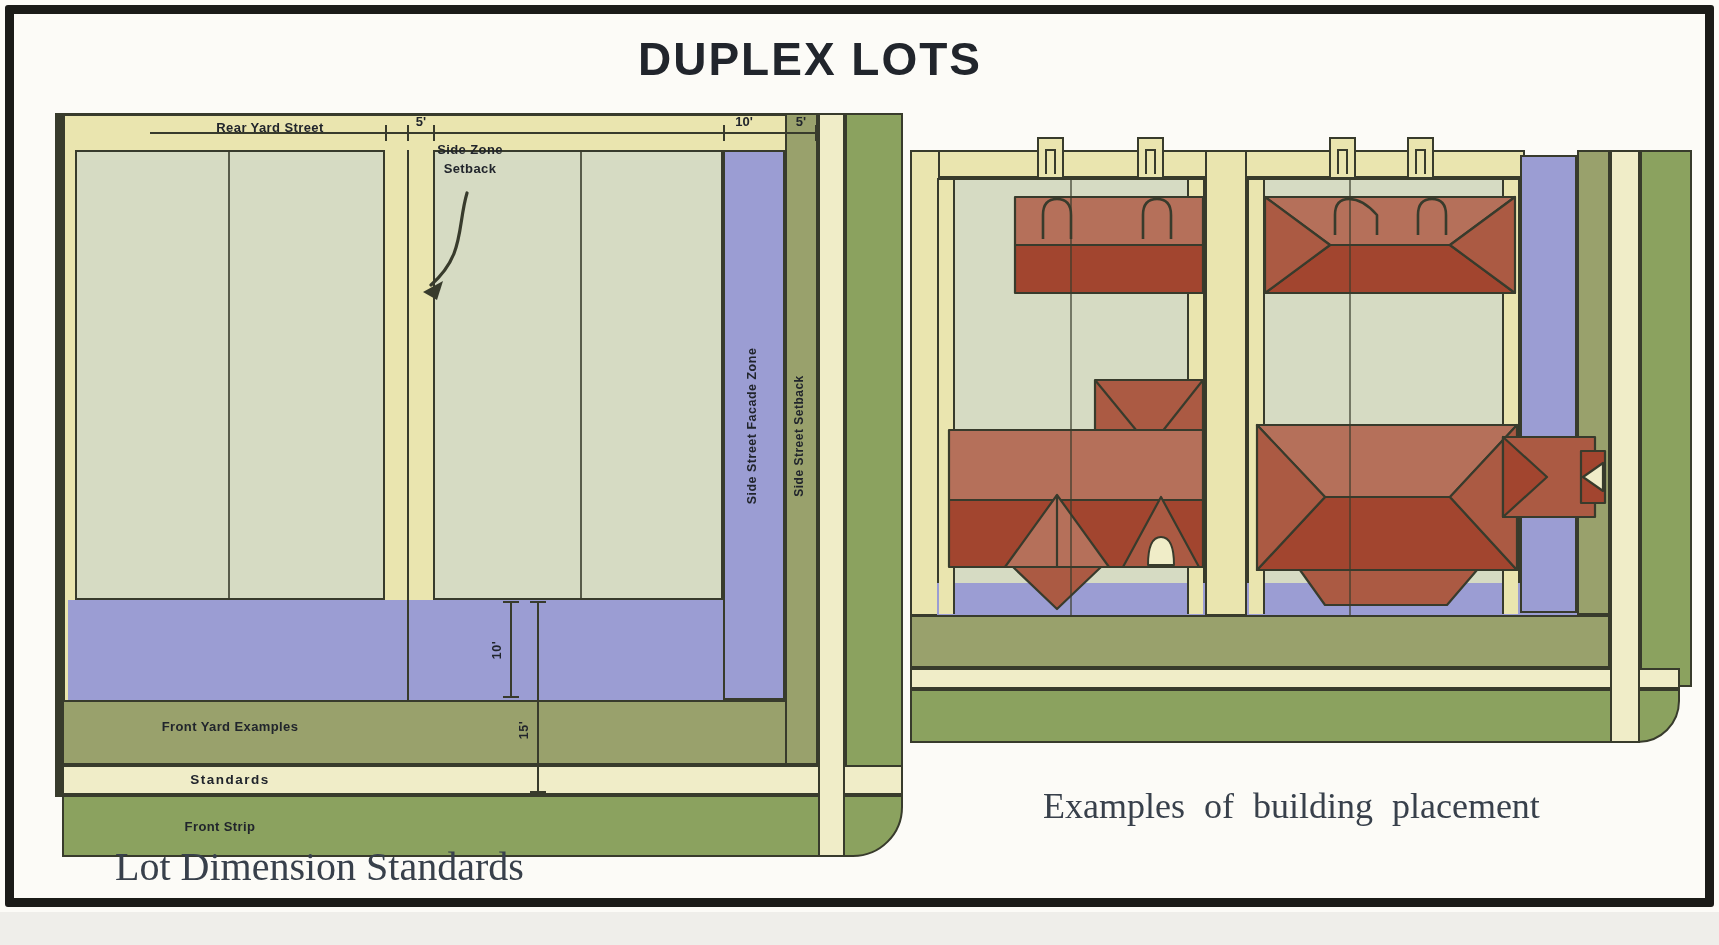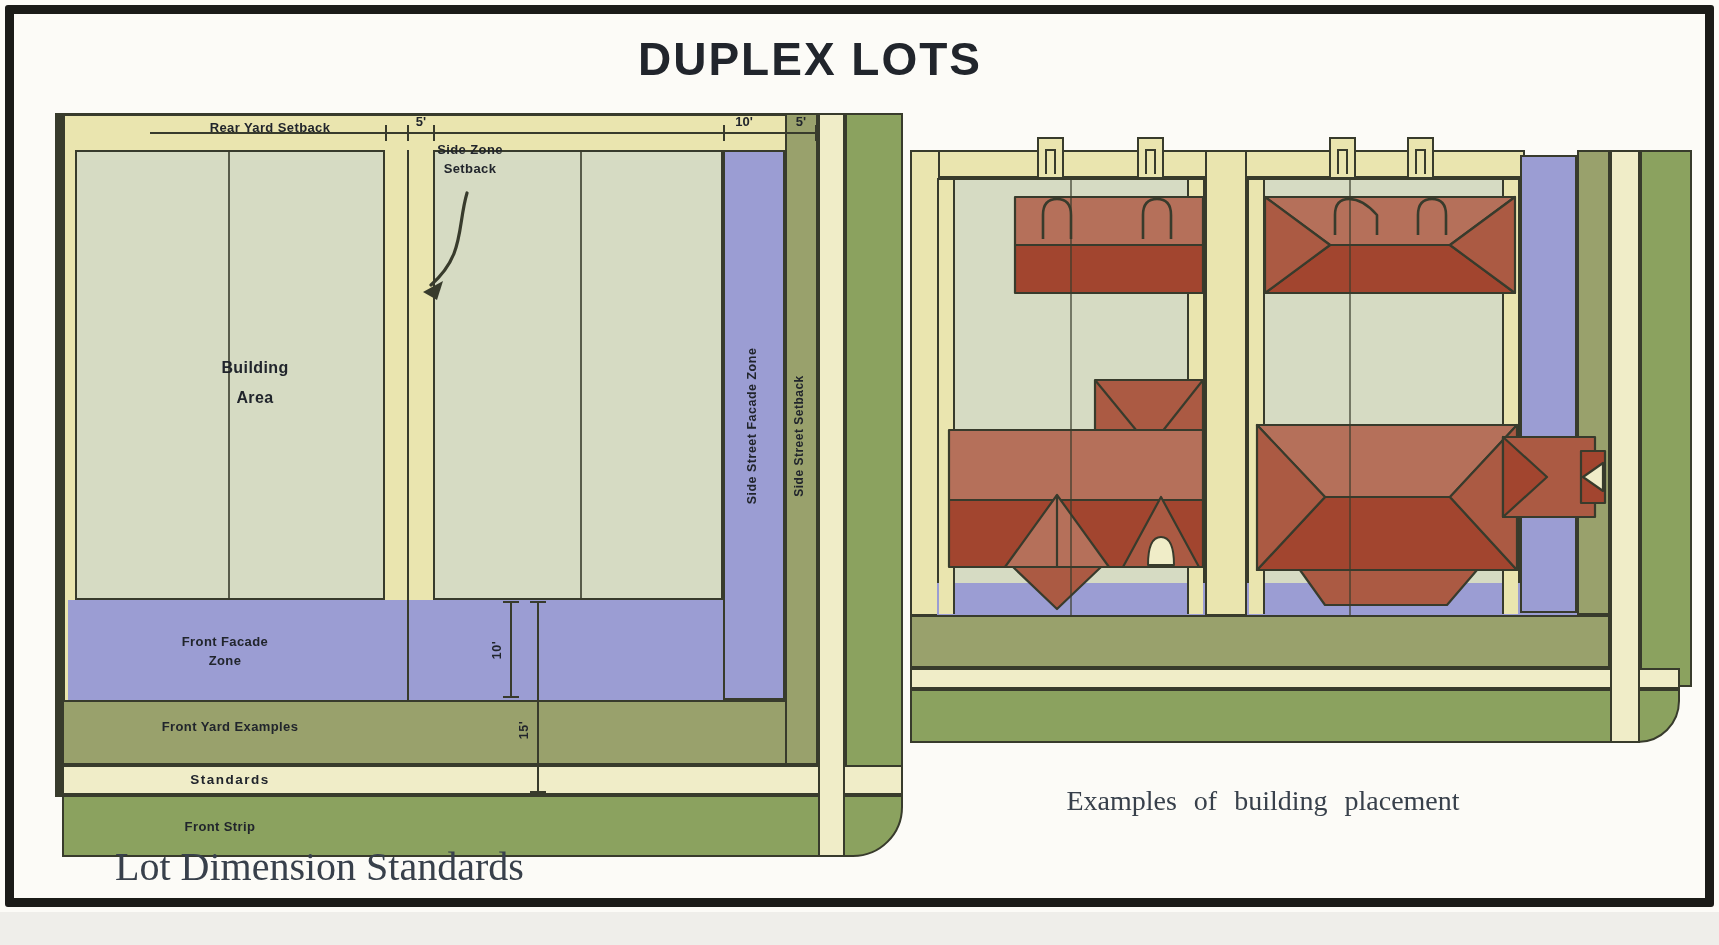--- a/index.html
+++ b/index.html
@@ -62,41 +62,33 @@
     <div class="ln" style="left:730px;top:20px;width:2px;height:16px;"></div>
     <div class="ln" style="left:760px;top:20px;width:2px;height:16px;"></div>
 
     <div class="ln" style="left:455px;top:497px;width:2px;height:96px;"></div>
     <div class="ln" style="left:482px;top:497px;width:2px;height:191px;"></div>
     <div class="ln" style="left:448px;top:496px;width:16px;height:2px;"></div>
     <div class="ln" style="left:448px;top:591px;width:16px;height:2px;"></div>
     <div class="ln" style="left:475px;top:496px;width:16px;height:2px;"></div>
     <div class="ln" style="left:475px;top:686px;width:16px;height:2px;"></div>
 
-    <div class="lbl" style="left:90px;top:14px;width:250px;">Rear Yard Setback</div>
+    <div class="lbl" style="left:90px;top:14px;width:250px;">Rear Yard Street</div>
     <div class="dim" style="position:absolute;left:343px;top:9px;width:46px;">5'</div>
     <div class="lbl" style="left:345px;top:36px;width:140px;">
       <span style="display:block;">Side Zone</span>
       <span style="display:block;">Setback</span>
     </div>
     <div class="dim" style="position:absolute;left:664px;top:9px;width:50px;">10'</div>
     <div class="dim" style="position:absolute;left:726px;top:9px;width:40px;">5'</div>
 
-    <div class="lbl" style="left:115px;top:248px;width:170px;font-size:16px;line-height:1.9;">
-      <span style="display:block;">Building</span>
-      <span style="display:block;">Area</span>
-    </div>
 
     <div class="vlbl" style="left:599px;top:312px;width:200px;height:18px;">Side Street Facade Zone</div>
     <div class="vlbl" style="left:646px;top:322px;width:200px;height:18px;font-size:12px;">Side Street Setback</div>
 
-    <div class="lbl" style="left:80px;top:528px;width:180px;">
-      <span style="display:block;">Front Facade</span>
-      <span style="display:block;">Zone</span>
-    </div>
     <div class="lbl" style="left:60px;top:613px;width:230px;">Front Yard Examples</div>
     <div class="lbl" style="left:85px;top:665px;width:180px;font-size:13.5px;letter-spacing:1.5px;">Standards</div>
     <div class="lbl" style="left:75px;top:713px;width:180px;">Front Strip</div>
 
     <div class="vlbl" style="left:413px;top:537px;width:60px;height:16px;">10'</div>
     <div class="vlbl" style="left:440px;top:617px;width:60px;height:16px;">15'</div>
 
     <svg style="left:330px;top:80px;" width="130" height="125" viewBox="0 0 130 125">
       <path d="M 82 8 C 72 42 80 70 46 100" fill="none" stroke="var(--outline)" stroke-width="3.2" stroke-linecap="round"></path>
       <polygon points="38,107 58,96 52,115" fill="var(--outline)"></polygon>
@@ -185,14 +177,14 @@
           <rect x="676" y="316" width="24" height="52" style="fill:var(--roof_dark)"></rect>
           <polygon points="698,328 698,356 678,342" style="fill:var(--sidewalk_cream)"></polygon>
         </g>
       </g>
     </svg>
 
     <div class="unitline" style="left:165px;top:45px;height:435px;"></div>
     <div class="unitline" style="left:444px;top:45px;height:435px;"></div>
   </div>
 
-  <div class="serif-caption" style="left:933px;top:785px;width:660px;font-size:28px;word-spacing:10px;text-align:center;">Examples of building placement</div>
+  <div class="serif-caption" style="left:1043px;top:785px;width:660px;font-size:36px;word-spacing:10px;">Examples of building placement</div>
 </div>
 
 </body></html>

